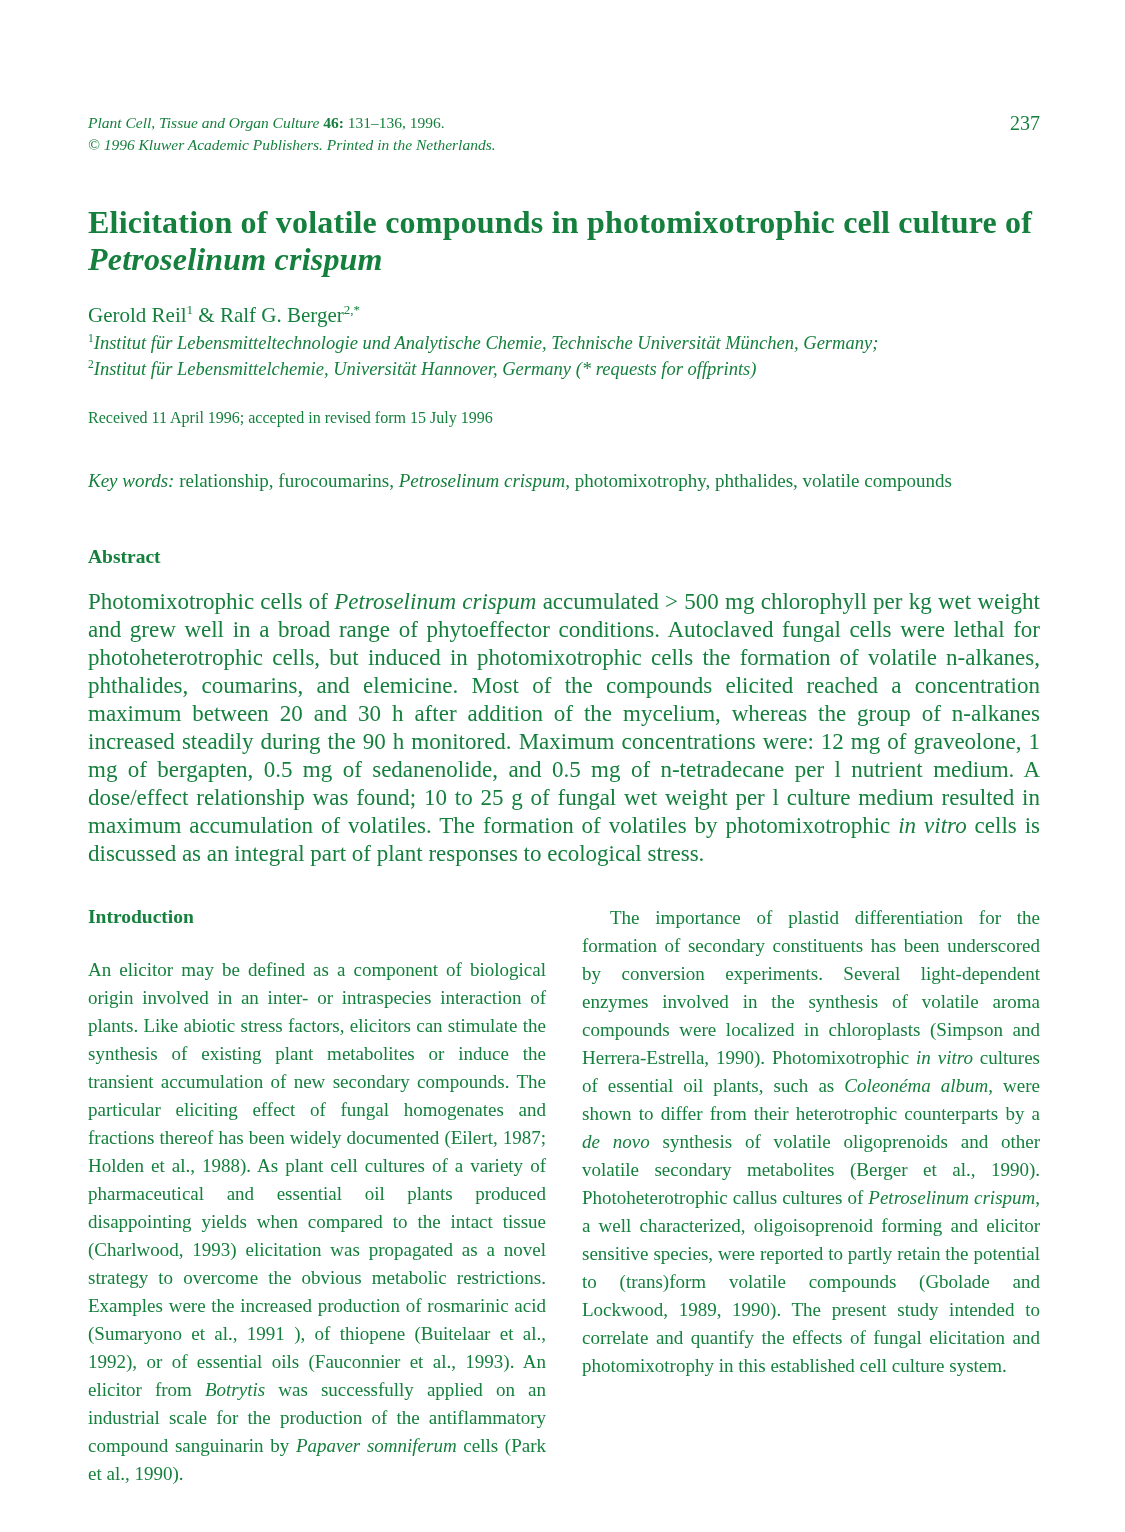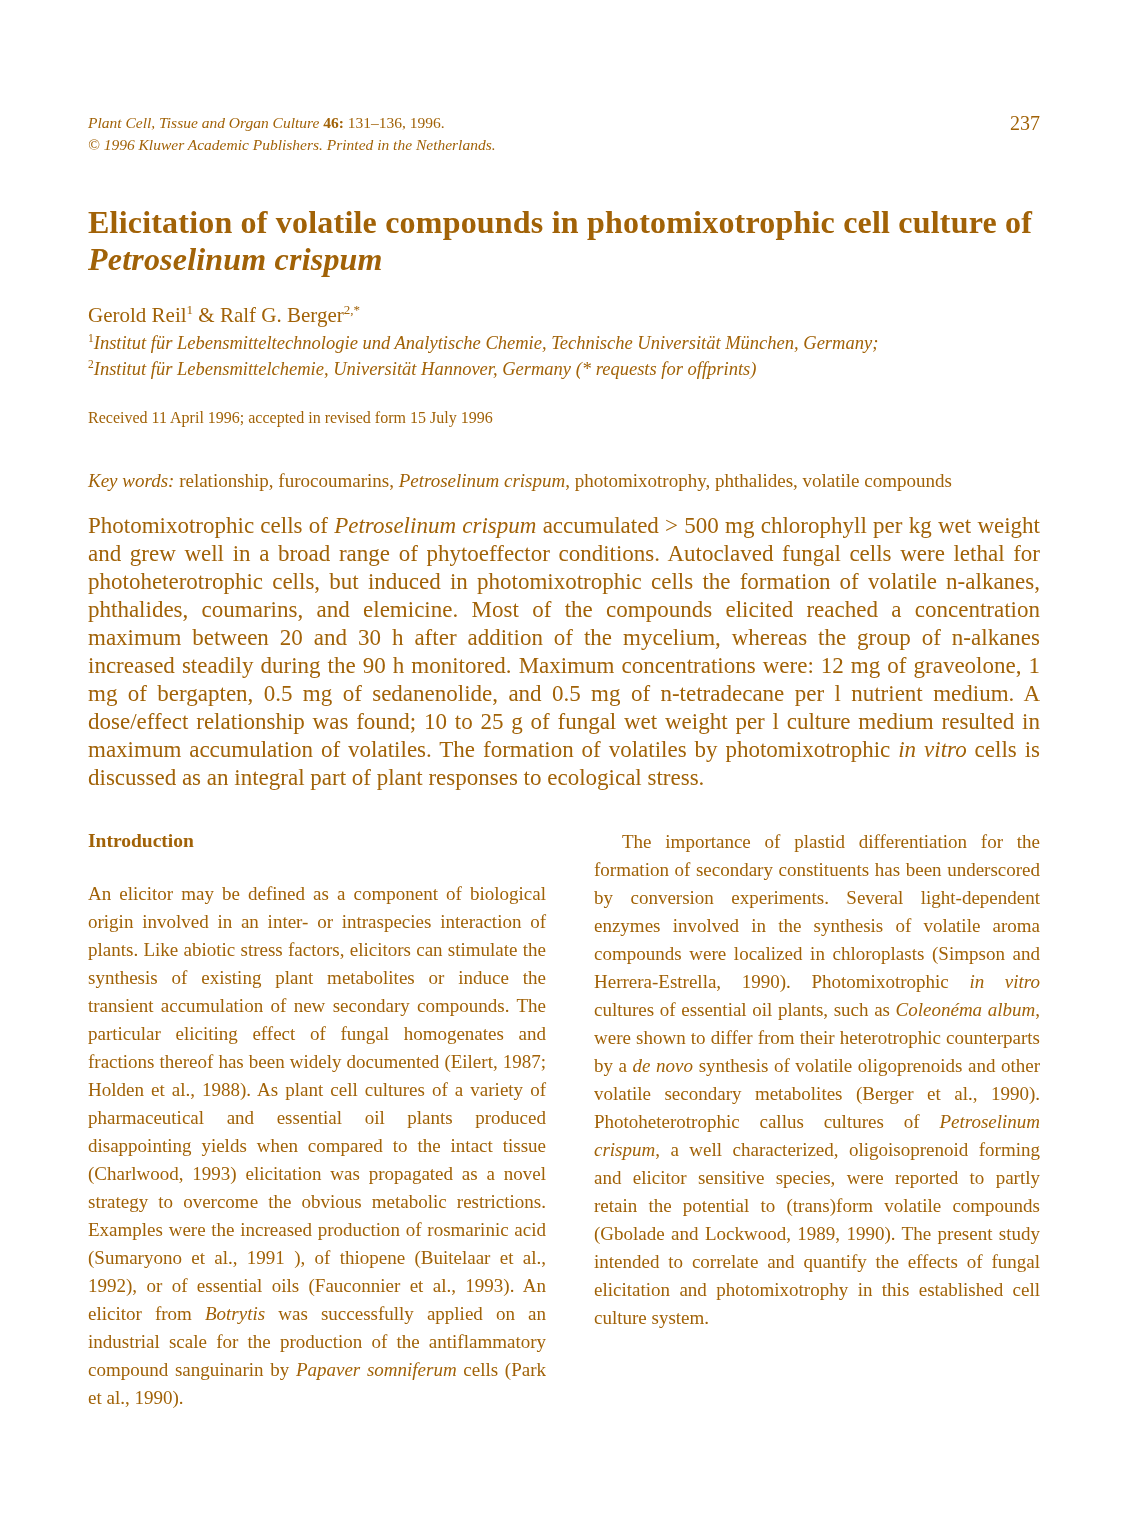--- a/index.html
+++ b/index.html
@@ -2,21 +2,21 @@
 <html><head>
 <meta charset="utf-8">
 <style>
   html, body { margin: 0; padding: 0; background: #e8e8e8; }
   .page {
     position: relative;
     width: 1125px;
     height: 1532px;
     margin: 0 auto;
     background: #ffffff;
-    color: #a16207;
+    color: #15803d;
     font-family: "Liberation Serif", "DejaVu Serif", serif;
     box-sizing: border-box;
     padding: 112px 85px 0 88px;
     overflow: hidden;
   }
   .journal-header {
     display: flex;
     justify-content: space-between;
     align-items: flex-start;
   }
@@ -74,21 +74,21 @@
     display: flex;
     gap: 36px;
   }
   .col { flex: 1 1 0; min-width: 0; }
   .body-paragraph {
     margin-top: 26px;
     font-size: 19px;
     line-height: 28px;
     text-align: justify;
   }
-  .indented { text-indent: 28px; margin-left: 12px; }
+  .indented { text-indent: 28px; }
   sup { font-size: 0.62em; line-height: 0; }
 </style>
 </head>
 <body>
 
 <div class="page">
 
   <div class="journal-header">
     <div class="journal-info">
       <div><span style="font-style: italic;">Plant Cell, Tissue and Organ Culture</span><span>  </span><span style="font-weight: 700;">46:</span><span> 131–136, 1996.</span></div>
@@ -106,20 +106,21 @@
 
   <div class="affiliations">
     <div><sup>1</sup><span style="font-style: italic; text-align: right;">Institut für Lebensmitteltechnologie und Analytische Chemie, Technische Universität München, Germany;</span></div>
     <div><sup>2</sup><span style="font-style: italic;">Institut für Lebensmittelchemie, Universität Hannover, Germany (* requests for offprints)</span></div>
   </div>
 
   <div class="received-line">Received 11 April 1996; accepted in revised form 15 July 1996</div>
 
   <div class="keywords-line"><span style="font-style: italic;">Key words:</span><span> relationship, furocoumarins, </span><span style="font-style: italic;">Petroselinum crispum</span><span>, photomixotrophy, phthalides, volatile compounds</span></div>
 
+  <div class="section-heading abstract-heading">Abstract</div>
 
   <p class="abstract-paragraph"><span>Photomixotrophic cells of </span><span style="font-style: italic;">Petroselinum crispum</span><span> accumulated &gt; 500 mg chlorophyll per kg wet weight and grew well in a broad range of phytoeffector conditions. Autoclaved fungal cells were lethal for photoheterotrophic cells, but induced in photomixotrophic cells the formation of volatile n-alkanes, phthalides, coumarins, and elemicine. Most of the compounds elicited reached a concentration maximum between 20 and 30 h after addition of the mycelium, whereas the group of n-alkanes increased steadily during the 90 h monitored. Maximum concentrations were: 12 mg of graveolone, 1 mg of bergapten, 0.5 mg of sedanenolide, and 0.5 mg of n-tetradecane per l nutrient medium. A dose/effect relationship was found; 10 to 25 g of fungal wet weight per l culture medium resulted in maximum accumulation of volatiles. The formation of volatiles by photomixotrophic </span><span style="font-style: italic;">in vitro</span><span> cells is discussed as an integral part of plant responses to ecological stress.</span></p>
 
   <div class="two-columns">
     <div class="col">
       <div class="section-heading">Introduction</div>
       <p class="body-paragraph"><span>An elicitor may be defined as a component of biological origin involved in an inter- or intraspecies interaction of plants. Like abiotic stress factors, elicitors can stimulate the synthesis of existing plant metabolites or induce the transient accumulation of new secondary compounds. The particular eliciting effect of fungal homogenates and fractions thereof has been widely documented (Eilert, 1987; Holden et al., 1988). As plant cell cultures of a variety of pharmaceutical and essential oil plants produced disappointing yields when compared to the intact tissue (Charlwood, 1993) elicitation was propagated as a novel strategy to overcome the obvious metabolic restrictions. Examples were the increased production of rosmarinic acid (Sumaryono et al., 1991 ), of thiopene (Buitelaar et al., 1992), or of essential oils (Fauconnier et al., 1993). An elicitor from </span><span style="font-style: italic;">Botrytis</span><span> was successfully applied on an industrial scale for the production of the antiflammatory compound sanguinarin by </span><span style="font-style: italic;">Papaver somniferum</span><span> cells (Park et al., 1990).</span></p>
     </div>
     <div class="col">
       <p class="body-paragraph indented" style="margin-top: 0;"><span>The importance of plastid differentiation for the formation of secondary constituents has been underscored by conversion experiments. Several light-dependent enzymes involved in the synthesis of volatile aroma compounds were localized in chloroplasts (Simpson and Herrera-Estrella, 1990). Photomixotrophic </span><span style="font-style: italic;">in vitro</span><span> cultures of essential oil plants, such as </span><span style="font-style: italic;">Coleonéma album</span><span>, were shown to differ from their heterotrophic counterparts by a </span><span style="font-style: italic;">de novo</span><span> synthesis of volatile oligoprenoids and other volatile secondary metabolites (Berger et al., 1990). Photoheterotrophic callus cultures of </span><span style="font-style: italic;">Petroselinum crispum</span><span>, a well characterized, oligoisoprenoid forming and elicitor sensitive species, were reported to partly retain the potential to (trans)form volatile compounds (Gbolade and Lockwood, 1989, 1990). The present study intended to correlate and quantify the effects of fungal elicitation and photomixotrophy in this established cell culture system.</span></p>

